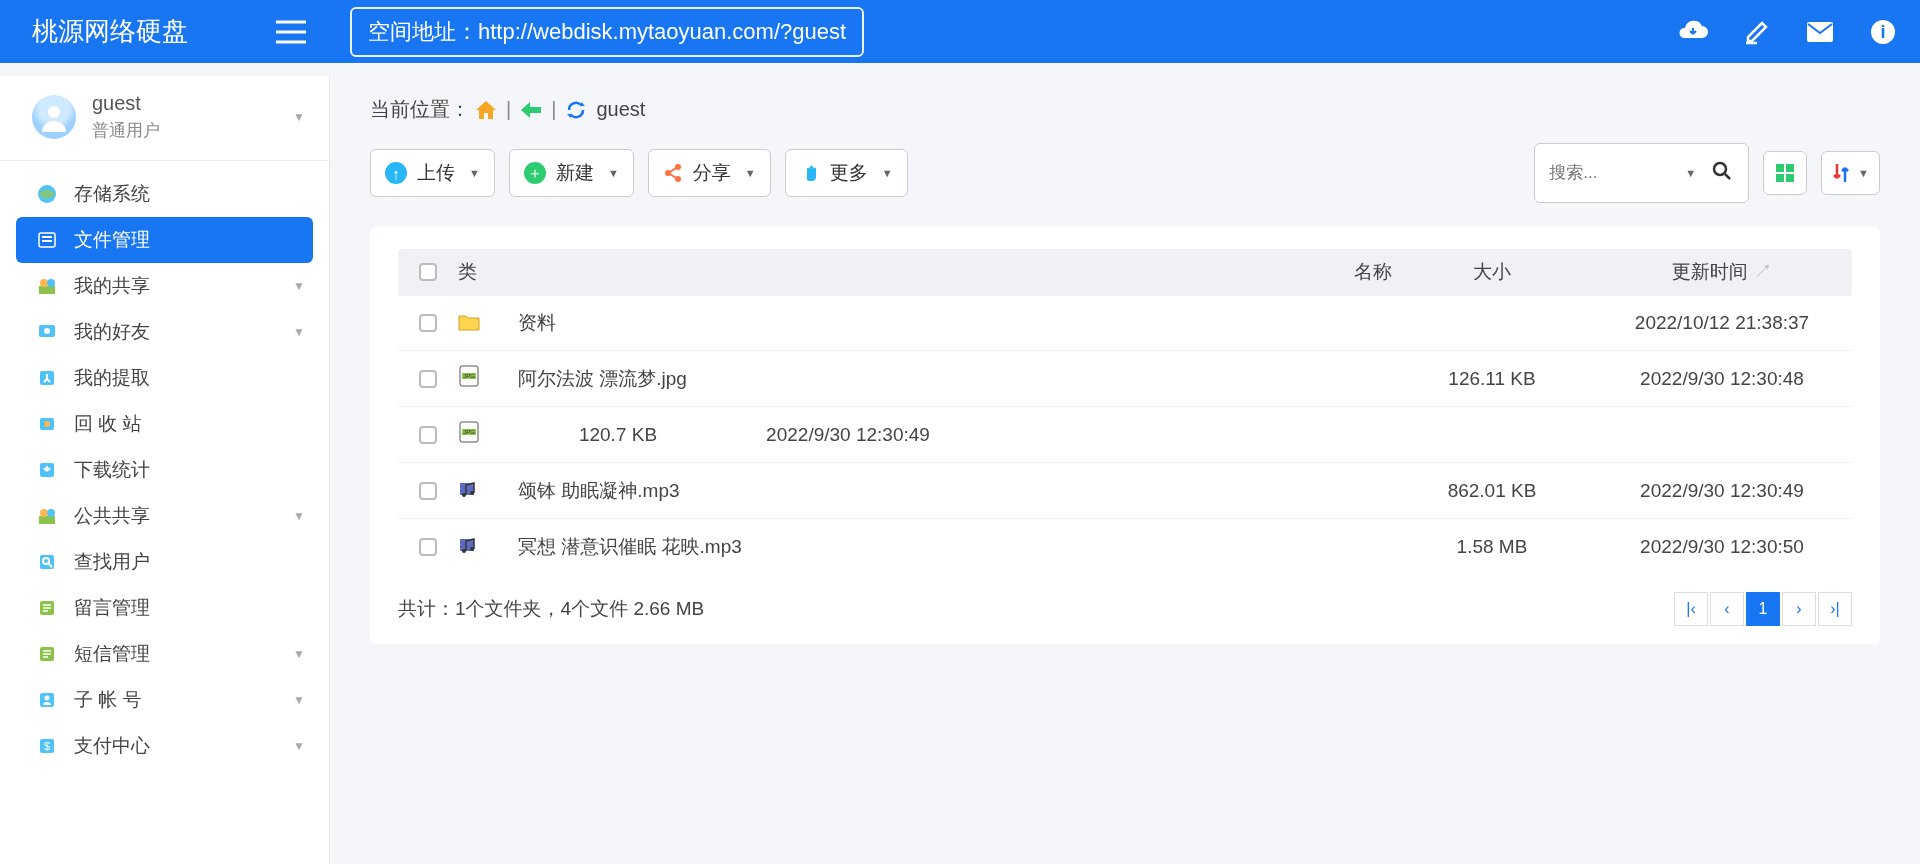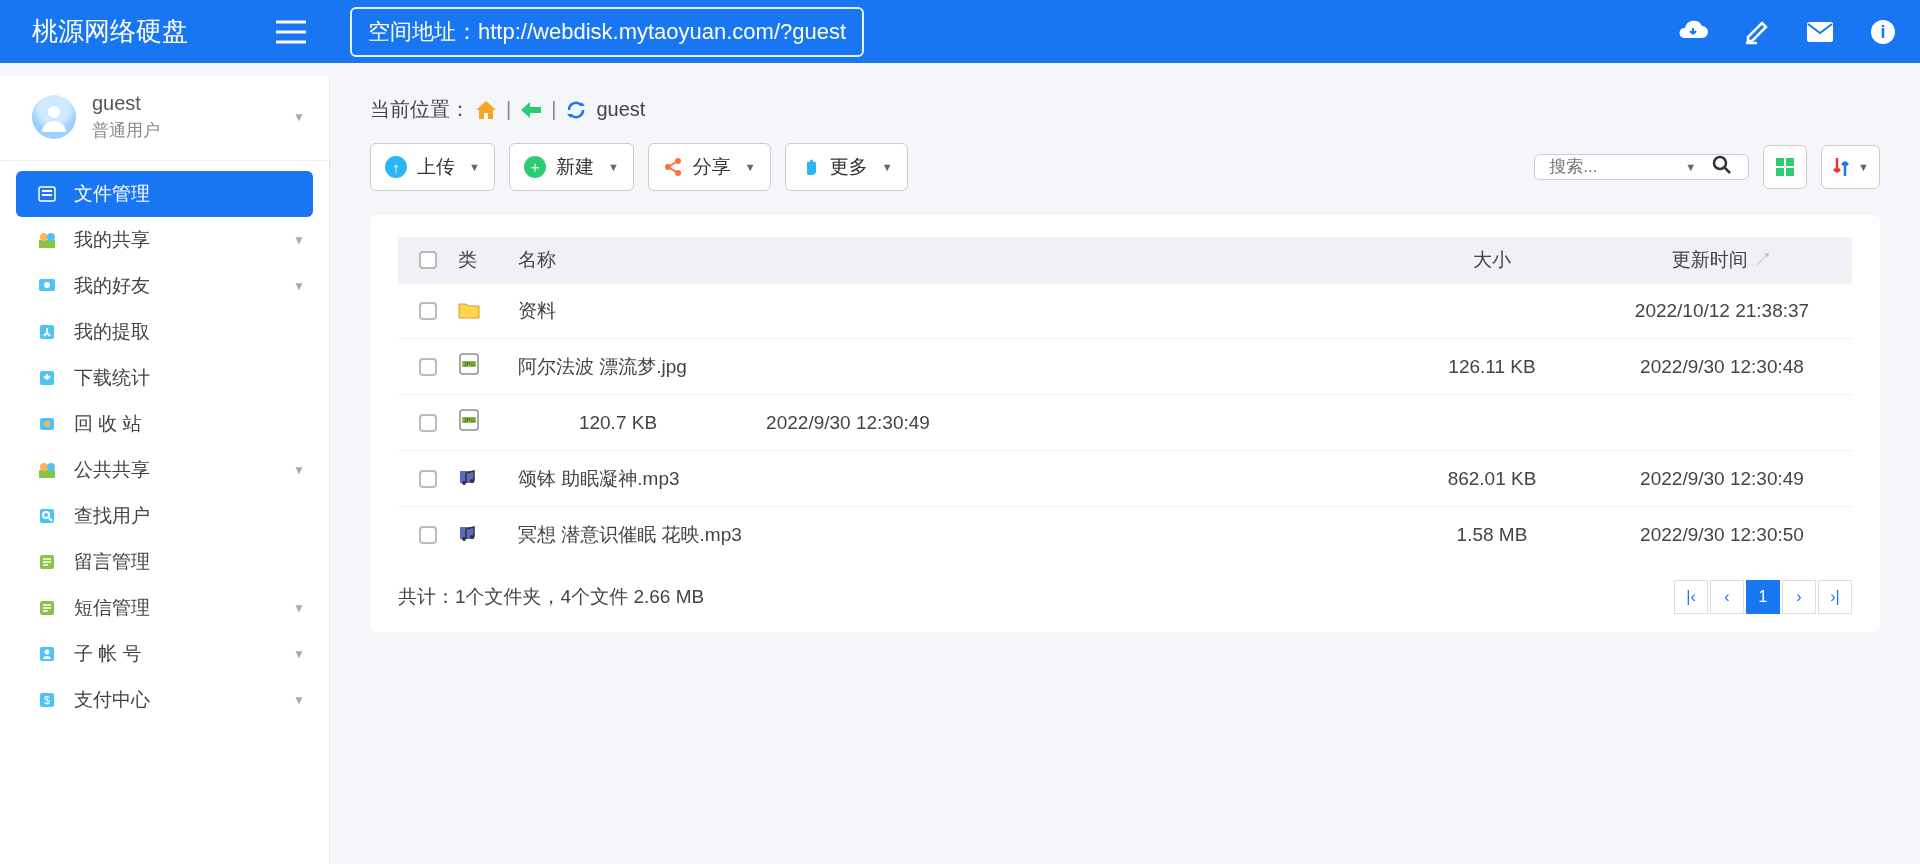--- a/index.html
+++ b/index.html
@@ -37,21 +37,21 @@
 .bc-sep { color:#888; padding:0 4px; }
 
 .toolbar { margin-top:20px; display:flex; gap:14px; align-items:center; }
 .btn { background:#fff; border:1px solid #ccc; border-radius:6px; padding:10px 14px; display:inline-flex; align-items:center; gap:10px; font-size:19px; color:#333; cursor:pointer; }
 .btn .caret { font-size:11px; color:#666; margin-left:4px; }
 .btn .bicon { display:inline-flex; align-items:center; justify-content:center; width:20px; height:20px; }
 .circ { width:22px; height:22px; border-radius:50%; display:inline-flex; align-items:center; justify-content:center; color:#fff; font-size:15px; }
 .c-up { background:#29b6f6; }
 .c-new { background:#2ecc71; }
 .toolbar-right { margin-left:auto; display:flex; gap:14px; align-items:center; }
-.search-wrap { background:#fff; border:1px solid #ccc; border-radius:6px; display:flex; align-items:center; padding:0 6px 0 14px; height:26px; }
+.search-wrap { background:#fff; border:1px solid #ccc; border-radius:6px; display:flex; align-items:center; padding:0 6px 0 14px; height:60px; }
 .search-wrap input { border:none; outline:none; font-size:17px; width:130px; background:transparent; }
 .search-wrap .caret { font-size:11px; color:#666; padding:0 6px; }
 .search-wrap .mag { padding:0 10px; color:#333; }
 .view-btn, .sort-btn { background:#fff; border:1px solid #ccc; border-radius:6px; height:44px; padding:0 10px; display:inline-flex; align-items:center; gap:8px; cursor:pointer; }
 .view-btn svg { display:block; }
 
 
 .card { background:#fff; border-radius:6px; margin-top:24px; padding:22px 28px 18px 28px; box-shadow:0 0 0 0; }
 .thead { background:#eff1f5; display:flex; align-items:center; padding:10px 0; border-radius:4px; }
 .thead .th, .trow .td { font-size:19px; color:#444; }
@@ -121,20 +121,29 @@
           <path d="M5 32c0-7 6-11 12-11s12 4 12 11" fill="#fff"></path>
         </svg>
     </span>
     <div class="user-meta">
       <div class="name">guest</div>
       <div class="role">普通用户</div>
     </div>
     <span class="user-dd">▼</span>
   </div>
   <div class="side-nav" id="side-nav">
+      <div class="side-item">
+        <span class="si-icon">
+          <svg width="20" height="20">
+            <circle cx="10" cy="10" r="9" fill="#4fc3f7"></circle>
+            <path d="M2 10c4-6 12-6 16 0c-4 6-12 6-16 0" fill="#81c784"></path>
+          </svg>
+        </span>
+        <span>存储系统</span>
+      </div>
       <div class="side-item active">
         <span class="si-icon">
           <svg width="20" height="20" fill="#fff">
             <rect x="2" y="3" width="16" height="14" rx="2" stroke="#fff" stroke-width="1.5" fill="none"></rect>
             <rect x="5" y="6" width="10" height="2"></rect>
             <rect x="5" y="10" width="10" height="2"></rect>
           </svg>
         </span>
         <span>文件管理</span>
       </div>
@@ -164,34 +173,34 @@
           <svg width="20" height="20">
             <rect x="3" y="3" width="14" height="14" rx="2" fill="#4fc3f7"></rect>
             <path d="M7 14l3-3 3 3M10 11V6" stroke="#fff" stroke-width="2" fill="none"></path>
           </svg>
         </span>
         <span>我的提取</span>
       </div>
       <div class="side-item">
         <span class="si-icon">
           <svg width="20" height="20">
+            <rect x="3" y="4" width="14" height="12" rx="2" fill="#4fc3f7"></rect>
+            <circle cx="10" cy="10" r="3" fill="#ffb74d"></circle>
+          </svg>
+        </span>
+        <span>回 收 站</span>
+      </div>
+      <div class="side-item">
+        <span class="si-icon">
+          <svg width="20" height="20">
             <rect x="3" y="3" width="14" height="14" rx="2" fill="#4fc3f7"></rect>
             <path d="M10 6v5m0 0l-3-3m3 3l3-3" stroke="#fff" stroke-width="2" fill="none"></path>
           </svg>
         </span>
         <span>下载统计</span>
-      </div>
-      <div class="side-item">
-        <span class="si-icon">
-          <svg width="20" height="20">
-            <rect x="3" y="4" width="14" height="12" rx="2" fill="#4fc3f7"></rect>
-            <circle cx="10" cy="10" r="3" fill="#ffb74d"></circle>
-          </svg>
-        </span>
-        <span>回 收 站</span>
       </div>
       <div class="side-item">
         <span class="si-icon">
           <svg width="20" height="20">
             <rect x="2" y="10" width="16" height="8" fill="#8bc34a"></rect>
             <circle cx="7" cy="7" r="4" fill="#ffb74d"></circle>
             <circle cx="14" cy="7" r="4" fill="#4fc3f7"></circle>
           </svg>
         </span>
         <span>公共共享</span>
@@ -336,21 +345,21 @@
       </div>
     </div>
   </div>
 
   <div class="card">
     <div class="thead">
       <div class="th col-check">
           <span class="cbox"></span>
         </div>
       <div class="th col-type">类</div>
-      <div class="th col-name" style="text-align:left;">名称</div>
+      <div class="th col-name" style="text-align:right;">名称</div>
       <div class="th col-size">大小</div>
       <div class="th col-time"><span>更新时间</span> <span style="color:#bbb;">↗</span></div>
     </div>
     <div id="tbody">
         <div class="trow">
           <div class="td col-check">
             <span class="cbox"></span>
           </div>
           <div class="td col-type"><span class="fi">
               <svg width="22" height="18" viewBox="0 0 22 18">

